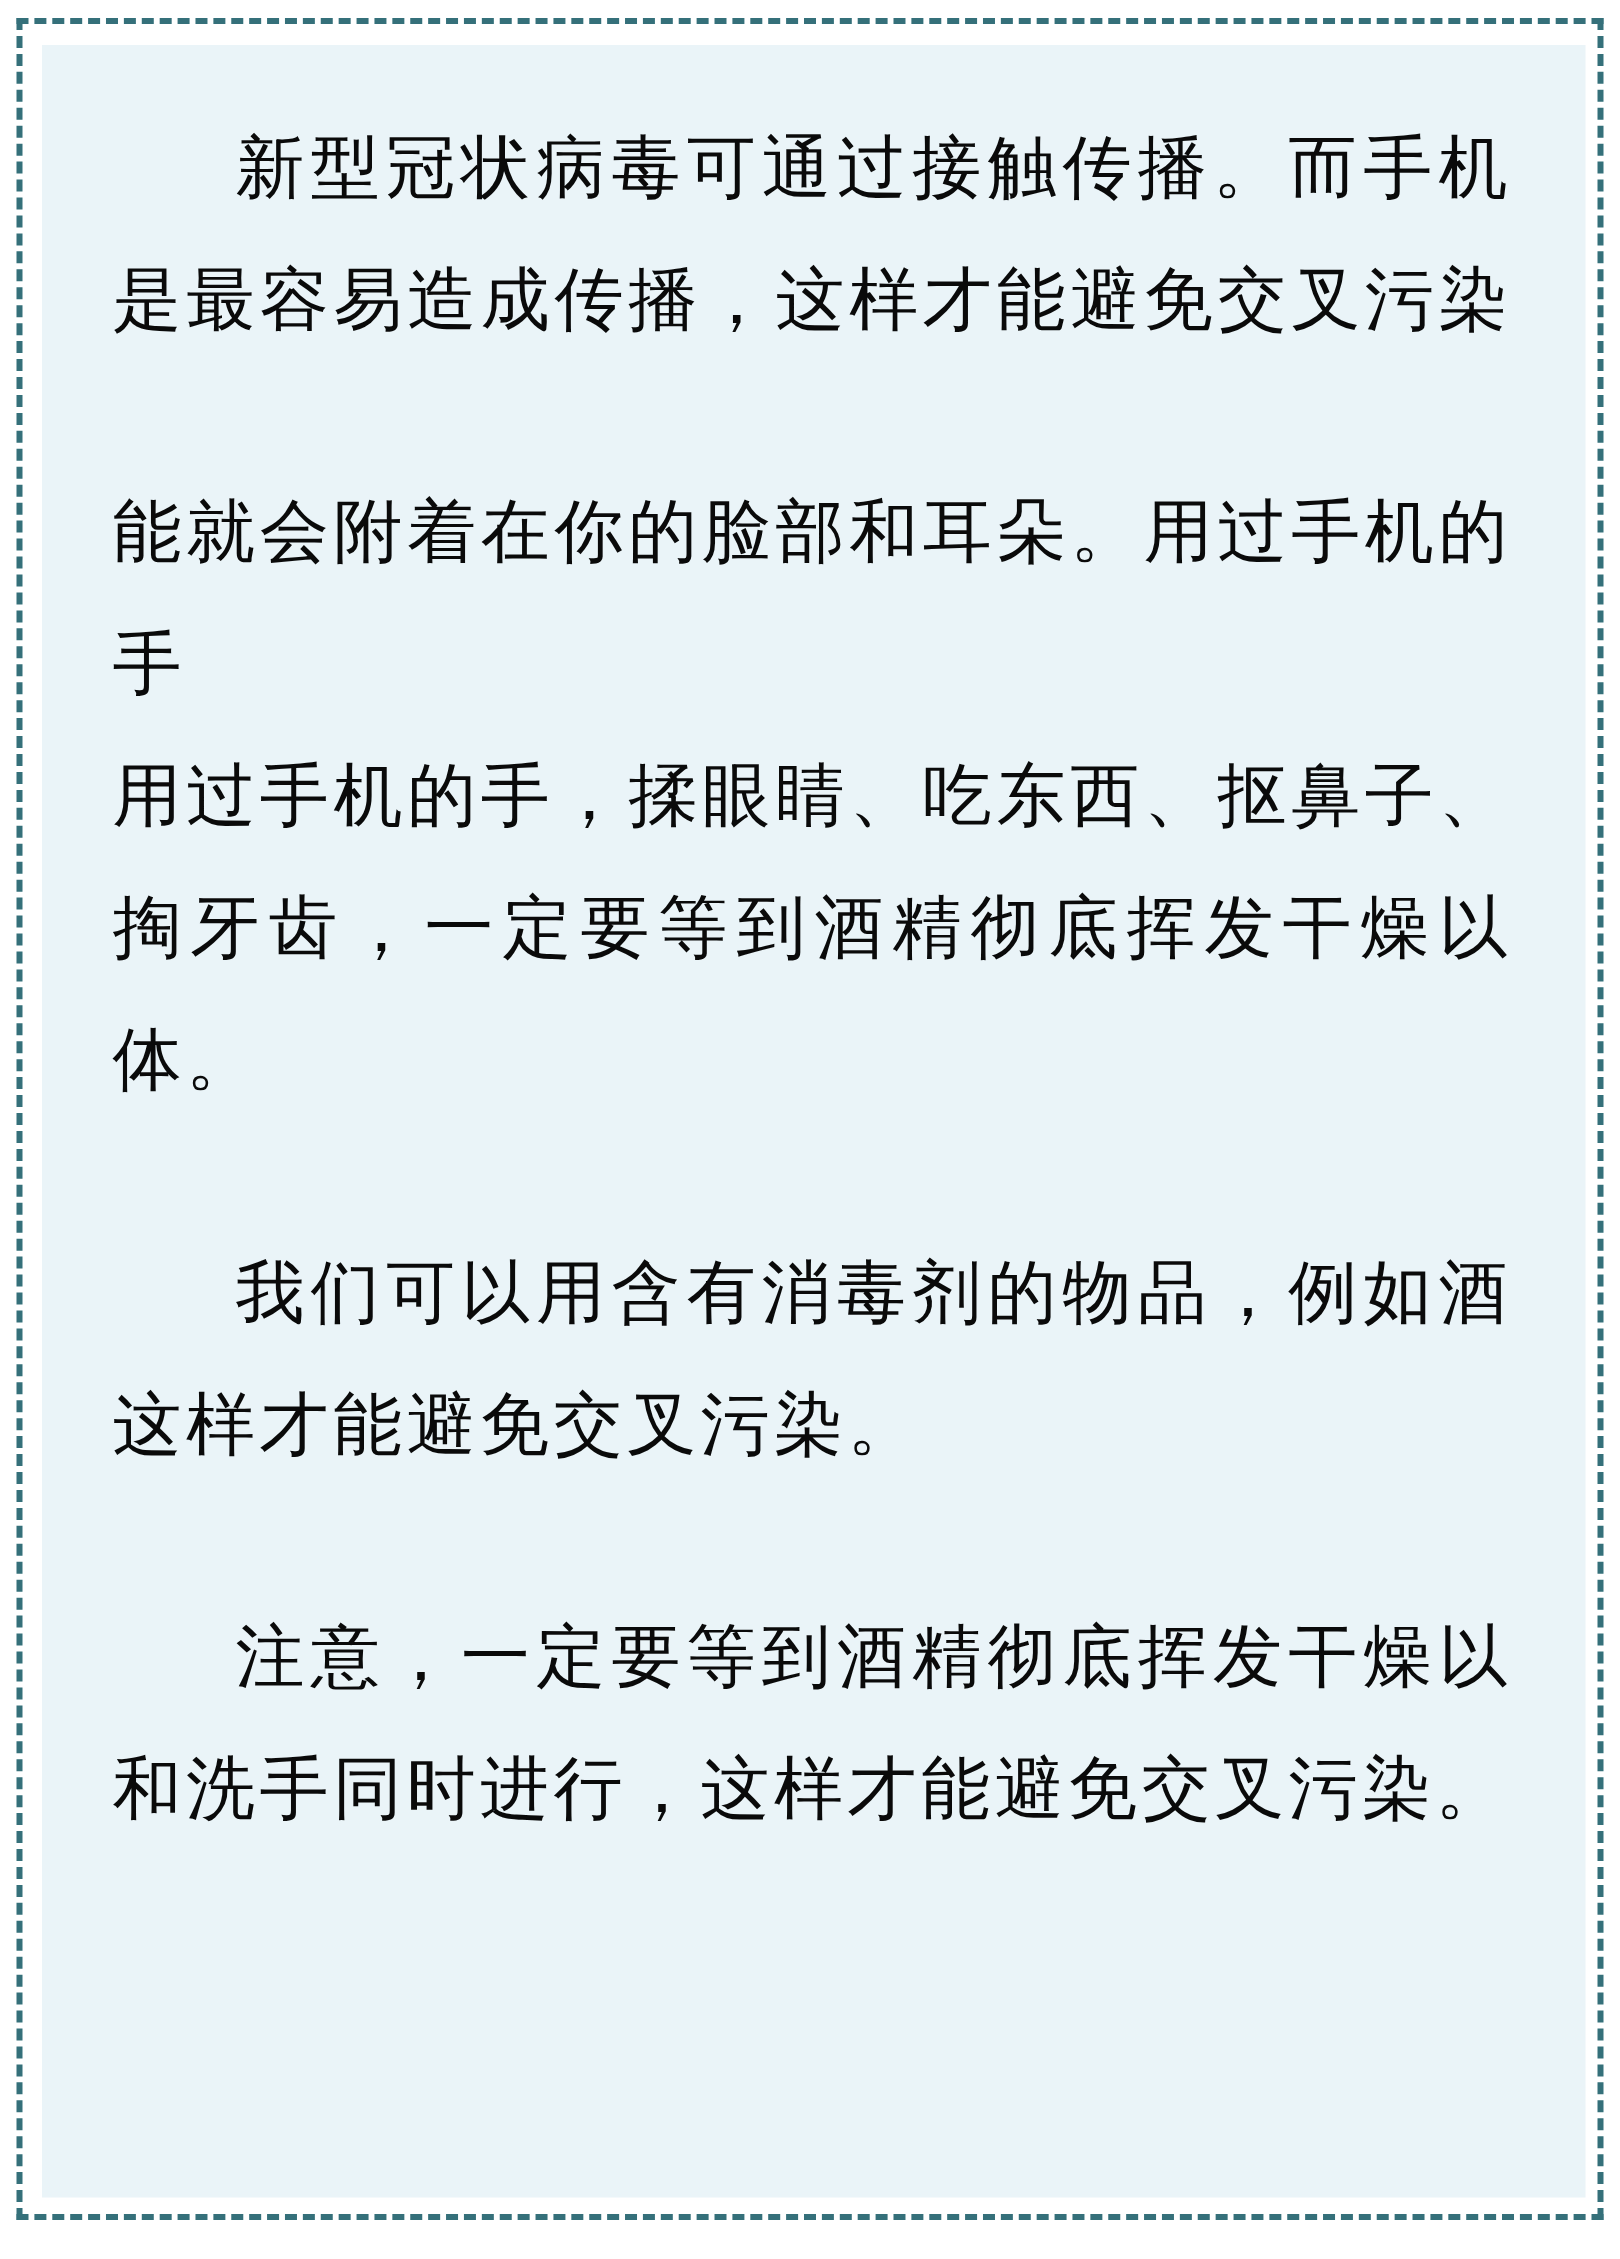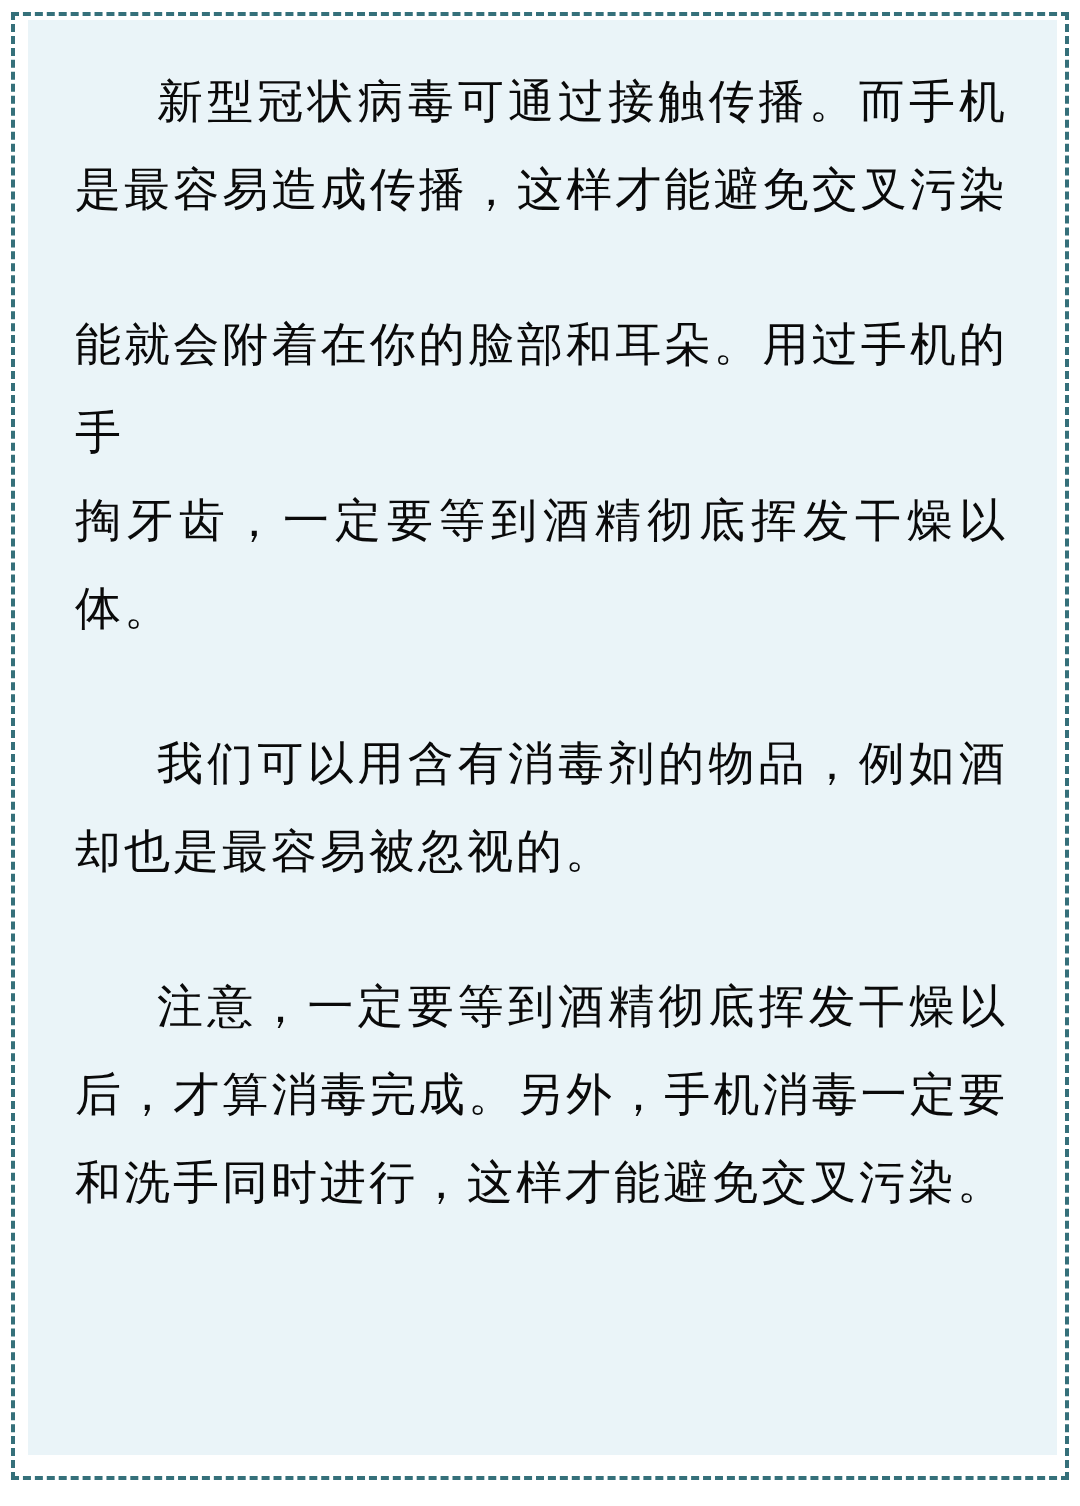--- a/index.html
+++ b/index.html
@@ -22,21 +22,21 @@
     left: 11px;
     top: 12px;
     width: 1058px;
     height: 1468px;
     box-sizing: border-box;
     border: 4px dashed var(--border-color, #35707a);
   }
   .panel {
     position: absolute;
     left: 28px;
-    top: 20px;
+    top: 30px;
     width: 1029px;
     height: 1435px;
     background: var(--panel-bg, #eaf4f8);
   }
   .content {
     box-sizing: border-box;
     width: 100%;
     height: 100%;
     padding: 37px 49px 0 47px;
     color: var(--text-color, #0a0a0a);
@@ -72,27 +72,27 @@
 <div class="stage">
   <div class="frame"></div>
   <div class="panel">
     <div class="content">
         <div class="paragraph">
           <div class="line first full">新型冠状病毒可通过接触传播。而手机</div>
           <div class="line full">是最容易造成传播，这样才能避免交叉污染</div>
         </div>
         <div class="paragraph">
           <div class="line full">能就会附着在你的脸部和耳朵。用过手机的手</div>
+          <div class="line full">用过手机的手，揉眼睛、吃东西、抠鼻子、</div>
           <div class="line full">掏牙齿，一定要等到酒精彻底挥发干燥以</div>
           <div class="line end">体。</div>
         </div>
         <div class="paragraph">
           <div class="line first full">我们可以用含有消毒剂的物品，例如酒</div>
-          <div class="line end">却也是最容易被忽视的。</div>
+          <div class="line end">这样才能避免交叉污染。</div>
         </div>
         <div class="paragraph">
           <div class="line first full">注意，一定要等到酒精彻底挥发干燥以</div>
-          <div class="line full">后，才算消毒完成。另外，手机消毒一定要</div>
           <div class="line end">和洗手同时进行，这样才能避免交叉污染。</div>
         </div>
       </div>
   </div>
 </div>
 
 </body></html>

